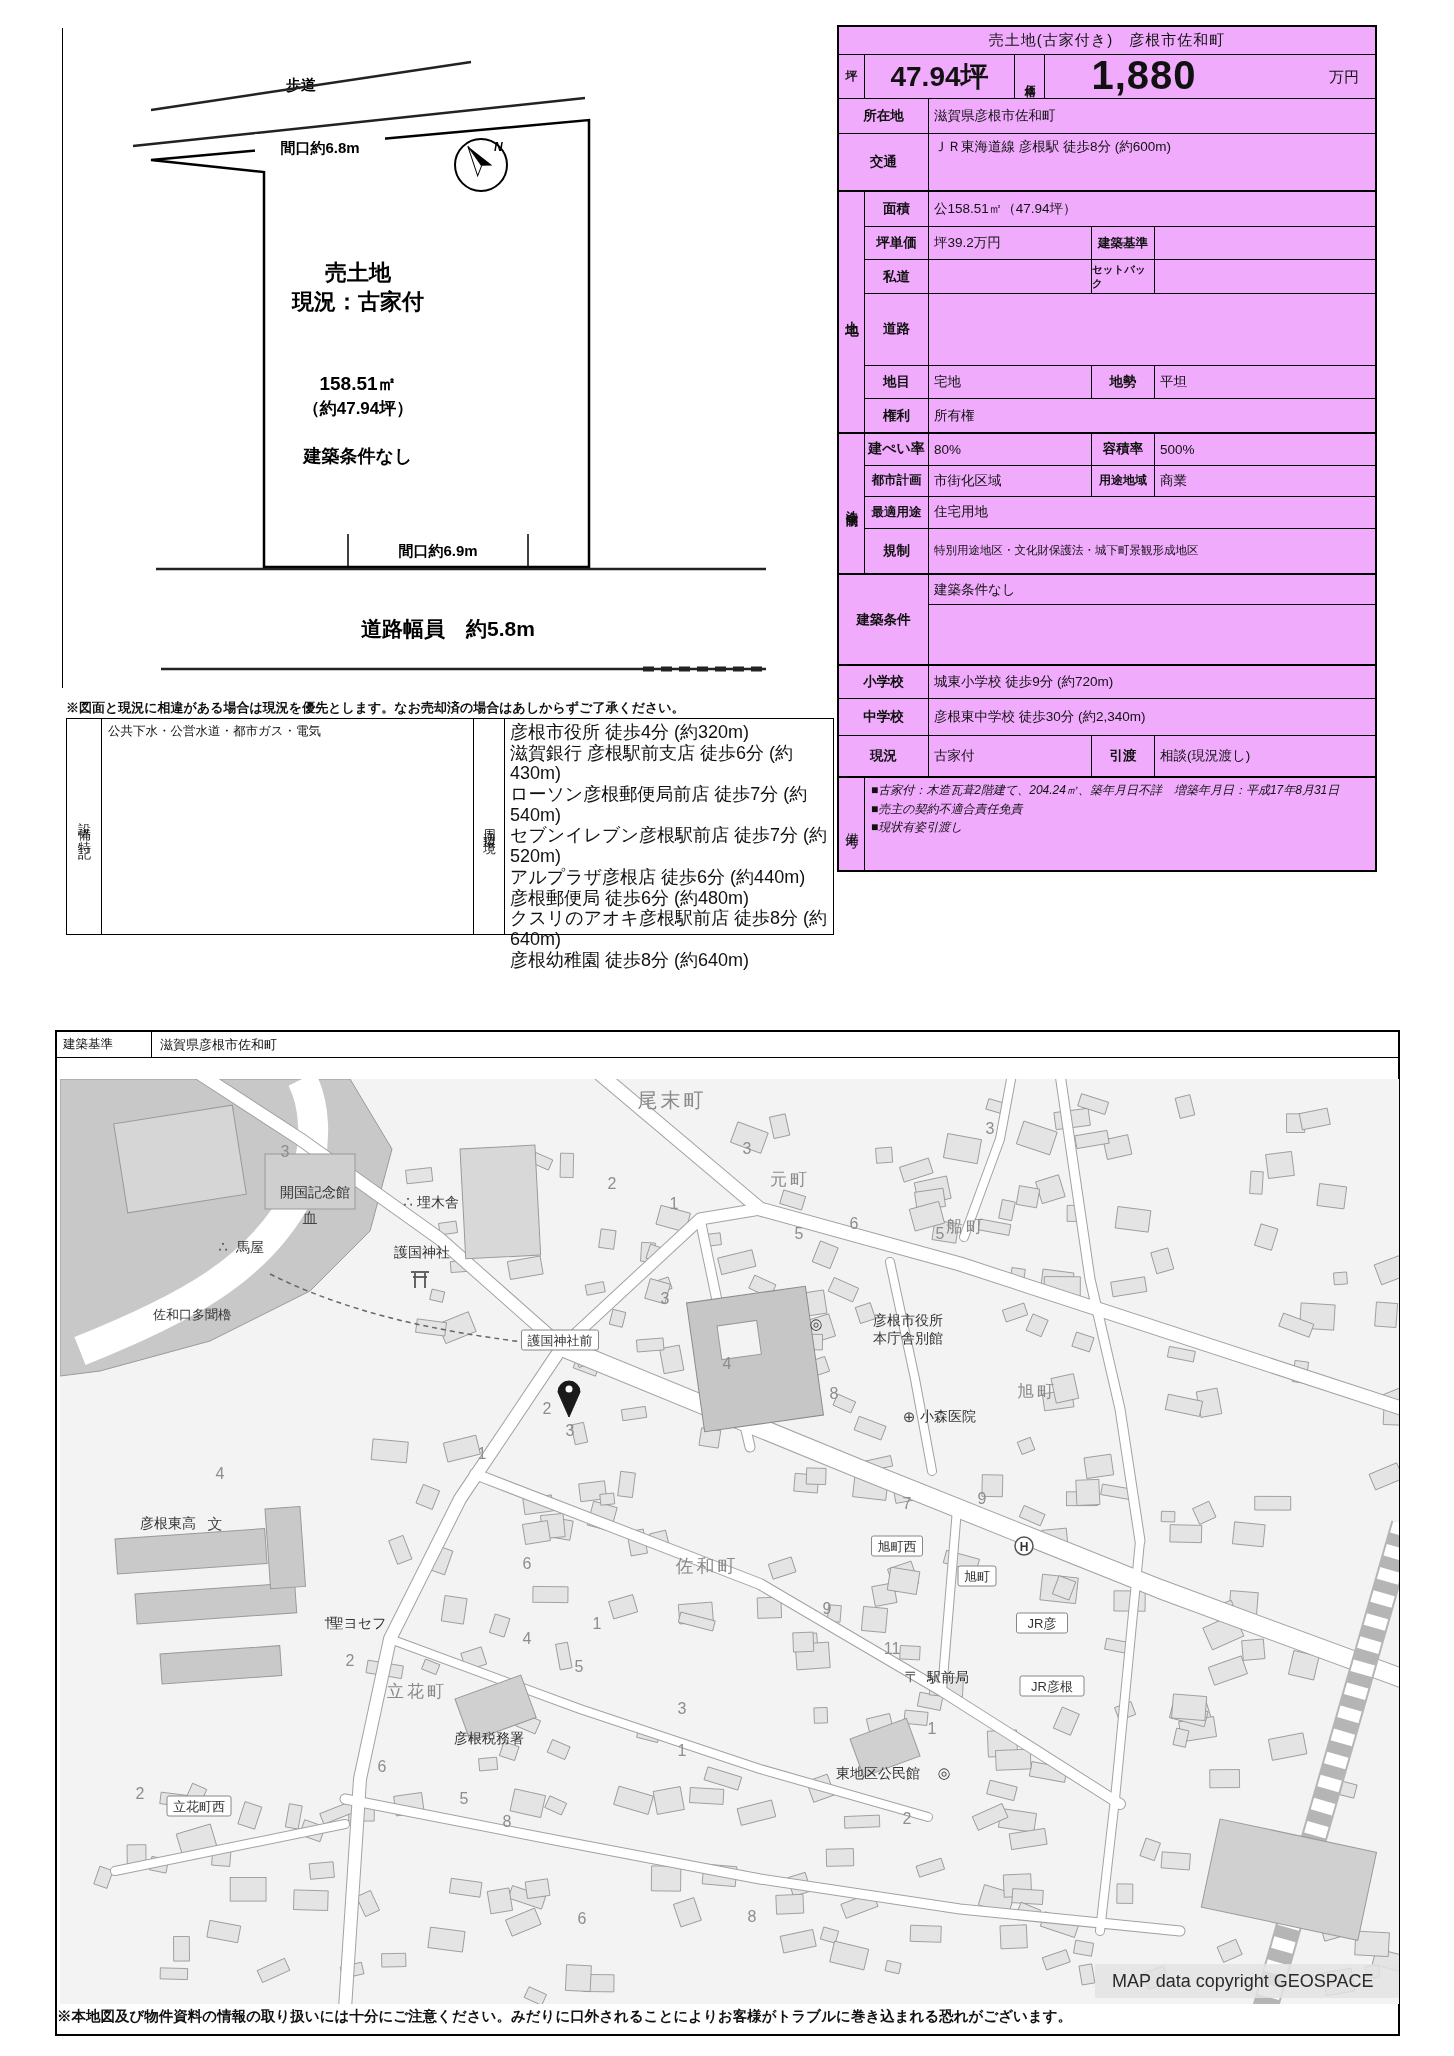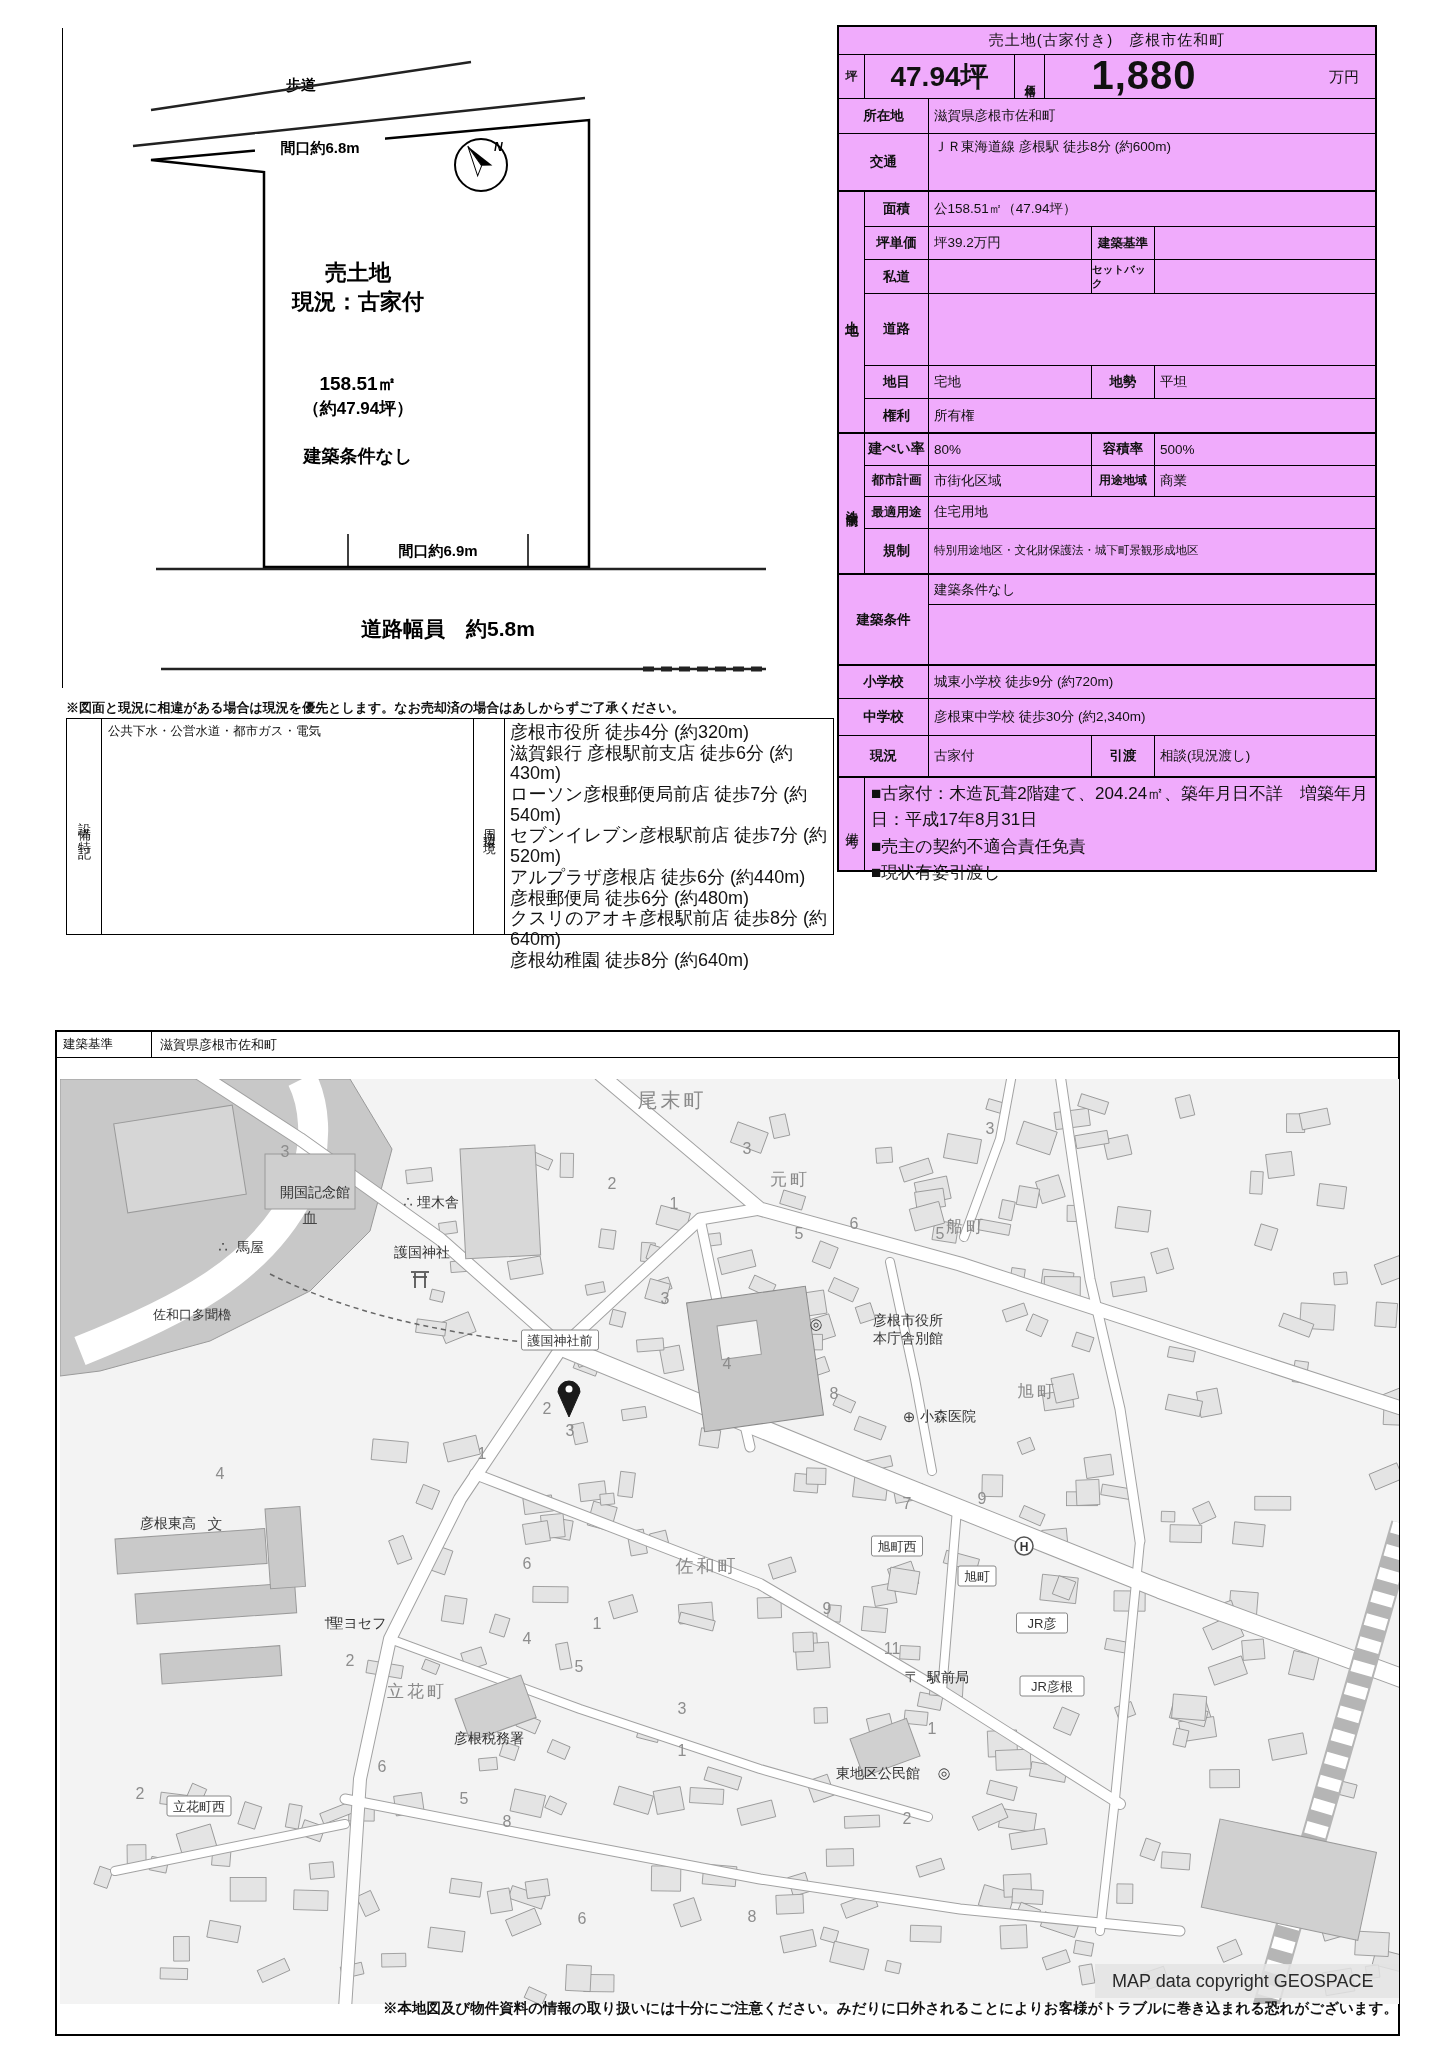--- a/index.html
+++ b/index.html
@@ -28,41 +28,41 @@
   .plab{width:30px;font-size:11px;line-height:1.05;border-right:1px solid #000;}
   .pricebox{flex:1;position:relative;}
   .big2{position:absolute;left:30%;top:50%;transform:translate(-50%,-54%);font-size:40px;font-weight:bold;letter-spacing:1px;}
   .unit{position:absolute;right:16px;top:50%;transform:translateY(-50%);font-size:15px;}
   .topalign{align-items:flex-start;padding-top:4px;}
   .gbody{flex:1;display:flex;flex-direction:column;}
   .srow{display:flex;border-top:1px solid #000;box-sizing:border-box;}
   .srow:first-child{border-top:none;}
   .small{font-size:10.5px;}
   .smallv{font-size:11.5px;}
-  .biko-lines{padding:3px 6px;font-size:17px;line-height:1.55;}
+  .biko-lines{padding:3px 6px;font-size:12px;line-height:1.55;font-style:italic;}
   .two-line{flex-direction:column;justify-content:flex-start;align-items:flex-start;padding-top:3px;line-height:1.35;}
 
   
   #siteplan{position:absolute;left:62px;top:28px;border-left:1.5px solid #000;}
   .notice{position:absolute;left:66px;top:699px;width:768px;font-size:13px;font-weight:bold;white-space:nowrap;}
   .setsubi{position:absolute;left:66px;top:718px;width:768px;height:217px;border:1.5px solid #000;display:flex;box-sizing:border-box;}
   .set-col-lab{width:34px;border-right:1px solid #000;display:flex;align-items:center;justify-content:center;}
   .set-col-lab .vert{font-size:13px;font-weight:normal;letter-spacing:6px;}
   .set-col-val{width:372px;border-right:1px solid #000;padding:4px 6px;font-size:12.5px;box-sizing:border-box;}
   .shu-col-lab{width:30px;border-right:1px solid #000;display:flex;align-items:center;justify-content:center;}
   .shu-col-lab .vert{font-size:12.5px;font-weight:normal;letter-spacing:4px;}
   .shu-col-val{flex:1;padding:3px 5px;font-size:18px;line-height:1.15;}
 
   
   .map-panel{position:absolute;left:55px;top:1030px;width:1345px;height:1006px;border:2px solid #000;box-sizing:border-box;background:#fff;}
   .map-head{position:absolute;left:0;top:0;width:100%;height:26px;border-bottom:1.5px solid #000;box-sizing:border-box;display:flex;}
   .map-head-lab{width:95px;border-right:1.5px solid #000;display:flex;align-items:center;padding-left:6px;font-size:12.5px;box-sizing:border-box;}
   .map-head-val{display:flex;align-items:center;padding-left:8px;font-size:13px;}
   #map-svg{position:absolute;left:3px;top:47px;}
-  .map-disclaimer{position:absolute;left:0;bottom:16px;width:100%;text-align:right;font-size:14.5px;font-weight:bold;}
+  .map-disclaimer{position:absolute;left:0;bottom:8px;width:100%;text-align:left;font-size:14.5px;font-weight:bold;}
 </style>
 </head>
 <body>
 
 <div id="page">
 
   <svg id="siteplan" width="775" height="660" viewBox="0 0 775 660">
     <text x="238" y="62" font-size="15" font-weight="bold" text-anchor="middle">歩道</text>
     <line x1="88" y1="82" x2="408" y2="34" stroke="#222" stroke-width="2.5"></line>
     <line x1="70" y1="118" x2="522" y2="70" stroke="#222" stroke-width="2.5"></line>

